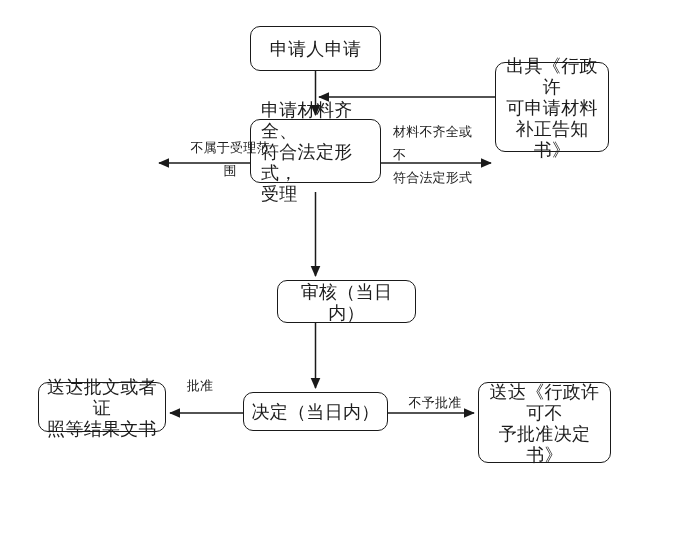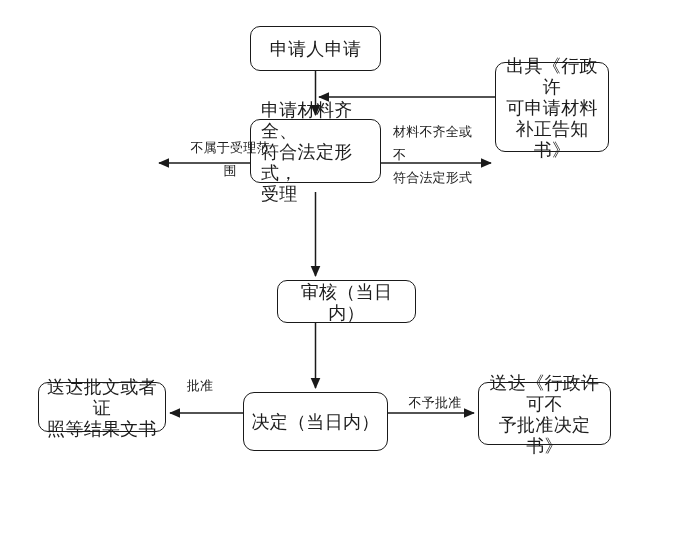--- a/index.html
+++ b/index.html
@@ -113,30 +113,30 @@
   <div class="node" id="node-supplement-notice" style="left: 495px; top: 62px; width: 114px; height: 90px;">
     <span class="node-text">出具《行政许
 可申请材料
 补正告知书》</span>
   </div>
 
   <div class="node" id="node-review" style="left: 246px; top: 280px; width: 139px; height: 43px; margin-left: 31px;">
     <span class="node-text">审核（当日内）</span>
   </div>
 
-  <div class="node" id="node-decision" style="left: 243px; top: 392px; width: 145px; height: 59px; border-radius: 11px;">
+  <div class="node" id="node-decision" style="left: 243px; top: 392px; width: 145px; height: 39px;">
     <span class="node-text">决定（当日内）</span>
   </div>
 
   <div class="node" id="node-deliver-approval" style="left: 38px; top: 382px; width: 128px; height: 50px;">
     <span class="node-text">送达批文或者证
 照等结果文书</span>
   </div>
 
-  <div class="node" id="node-deliver-rejection" style="left: 478px; top: 382px; width: 133px; height: 63px;">
+  <div class="node" id="node-deliver-rejection" style="left: 478px; top: 382px; width: 133px; height: 81px;">
     <span class="node-text">送达《行政许可不
 予批准决定书》</span>
   </div>
 
   <div class="edge-label center" id="edge-label-0" style="left: 160px; top: 136px; width: 92px; margin-left: 24px;">不属于受理范围</div>
 
   <div class="edge-label left" id="edge-label-1" style="left: 393px; top: 120px; width: 90px;">材料不齐全或不
 符合法定形式</div>
 
   <div class="edge-label center" id="edge-label-2" style="left: 180px; top: 374px; width: 40px; text-align: center;">批准</div>

